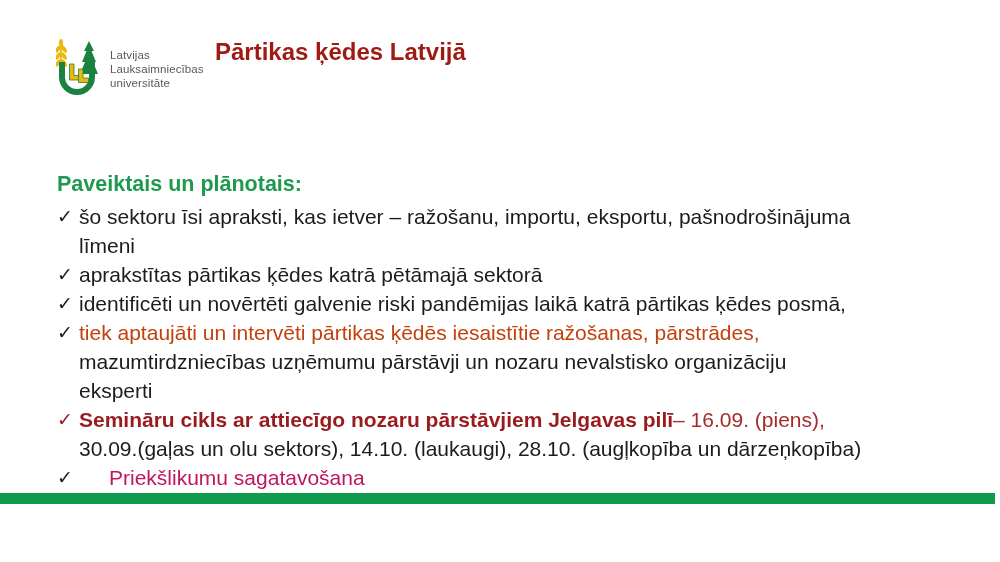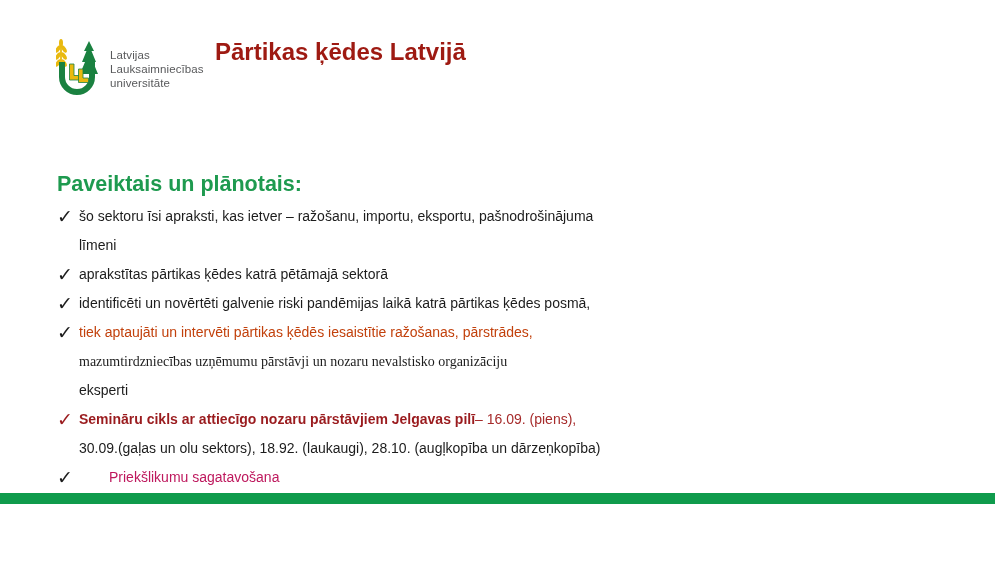--- a/index.html
+++ b/index.html
@@ -12,21 +12,21 @@
   .page-title{position:absolute;left:215px;top:38px;font-size:24px;font-weight:bold;letter-spacing:0;}
   .proj-logo{position:absolute;left:884px;top:6px;width:112px;text-align:center;}
   .proj-logo svg{display:block;margin:0 auto;}
   .proj-label{font-size:16px;margin-top:2px;letter-spacing:.2px;}
   
   .content{position:absolute;left:57px;top:129px;width:925px;}
   .heading{font-size:21.5px;font-weight:bold;line-height:30px;margin-bottom:3px;}
   .bullet{display:flex;align-items:flex-start;}
   .check{flex:0 0 22px;font-size:19px;line-height:29px;}
   .blines{flex:1;}
-  .bline{font-size:14px;line-height:29px;white-space:nowrap;}
+  .bline{font-size:21px;line-height:29px;white-space:nowrap;}
   
   .bottom-bar{position:absolute;left:0;right:5px;bottom:0;height:11px;}
 </style>
 </head>
 <body>
 
 <div class="slide">
 
   <div class="uni-logo">
     <svg class="uni-emblem" viewBox="0 0 42 56">
@@ -80,29 +80,29 @@
         <div class="bullet">
           <span class="check" style="color: rgb(28, 28, 28);">✓</span>
           <div class="blines">
             <div class="bline"><span style="color: rgb(28, 28, 28); font-weight: 400;">identificēti un novērtēti galvenie riski pandēmijas laikā katrā pārtikas ķēdes posmā,</span></div>
           </div>
         </div>
         <div class="bullet">
           <span class="check" style="color: rgb(28, 28, 28);">✓</span>
           <div class="blines">
             <div class="bline"><span style="color: #c2410c; font-weight: 400;">tiek aptaujāti un intervēti pārtikas ķēdēs iesaistītie ražošanas, pārstrādes,</span></div>
-            <div class="bline"><span style="color: rgb(28, 28, 28); font-weight: 400; font-family: Liberation Serif, serif;">mazumtirdzniecības uzņēmumu pārstāvji un nozaru nevalstisko organizāciju</span></div>
+            <div class="bline"><span style="color: rgb(28, 28, 28); font-weight: 400;">mazumtirdzniecības uzņēmumu pārstāvji un nozaru nevalstisko organizāciju</span></div>
             <div class="bline"><span style="color: rgb(28, 28, 28); font-weight: 400;">eksperti</span></div>
           </div>
         </div>
         <div class="bullet">
           <span class="check" style="color: rgb(154, 27, 30);">✓</span>
           <div class="blines">
             <div class="bline"><span style="color: rgb(154, 27, 30); font-weight: 700;">Semināru cikls ar attiecīgo nozaru pārstāvjiem Jelgavas pilī</span><span style="color: rgb(166, 43, 43); font-weight: 400;">– 16.09. (piens),</span></div>
-            <div class="bline"><span style="color: rgb(28, 28, 28); font-weight: 400;">30.09.(gaļas un olu sektors), 18.92. (laukaugi), 28.10. (augļkopība un dārzeņkopība)</span></div>
+            <div class="bline"><span style="color: rgb(28, 28, 28); font-weight: 400;">30.09.(gaļas un olu sektors), 14.10. (laukaugi), 28.10. (augļkopība un dārzeņkopība)</span></div>
           </div>
         </div>
         <div class="bullet">
           <span class="check" style="color: rgb(28, 28, 28);">✓</span>
           <div class="blines">
             <div class="bline"><span style="color: #be185d; font-weight: 400; margin-left: 30px;">Priekšlikumu sagatavošana</span></div>
           </div>
         </div>
       </div>
   </div>

